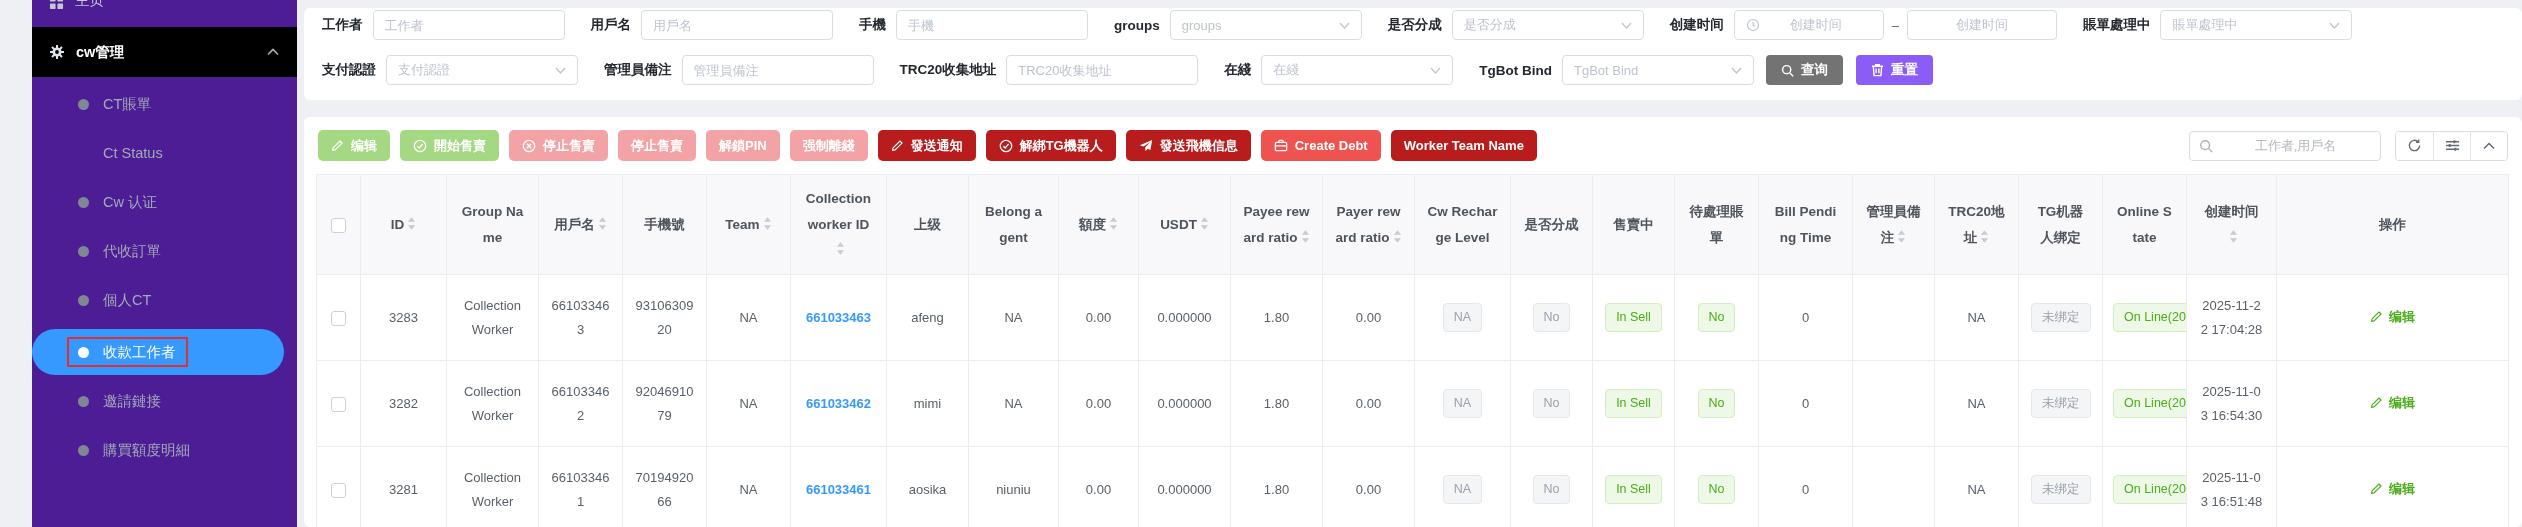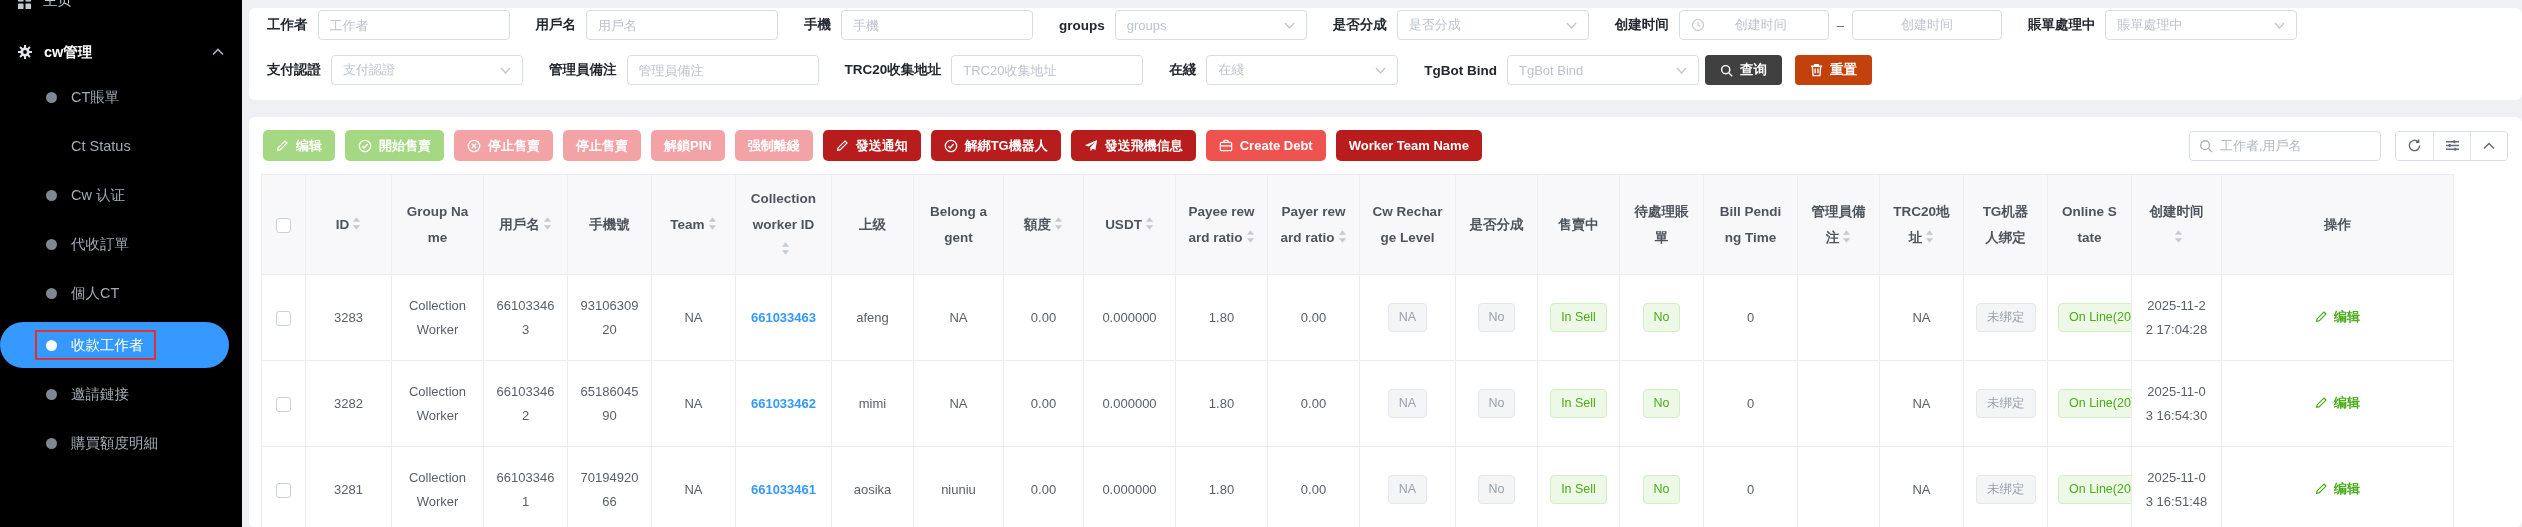--- a/index.html
+++ b/index.html
@@ -4,26 +4,26 @@
 <style>
   * { box-sizing: border-box; margin: 0; padding: 0; }
   html,body { width:2522px; height:527px; overflow:hidden; }
   body {
     font-family: "Liberation Sans", "DejaVu Sans", sans-serif;
     background:#eef0f4; display:flex; font-size:13px; color:#585f68;
   }
   svg { display:block; }
 
   
-  .sidebar { width:242px; height:527px; background:#000000; flex-shrink:0; overflow:hidden; }
+  .sidebar { width:265px; height:527px; background:#4c1d95; flex-shrink:0; overflow:hidden;margin-left:32px; }
   .partial-item { height:12px; overflow:hidden; display:flex; align-items:flex-end; padding:0 0 2px 17px; color:#c3c9d2; font-size:14.5px; gap:11px; }
   .group-row { margin-top:15px; background:#000; height:50px; display:flex; align-items:center; padding:0 18px 0 17px; color:#fff; font-weight:700; font-size:14.5px; }
   .group-row .glabel { margin-left:11px; }
   .group-row .chev { margin-left:auto; color:#aab1bb; }
-  .menu-items { }
+  .menu-items { padding-top:7px; }
   .menu-item { height:40px; margin-bottom:9px; display:flex; align-items:center; padding-left:46px; font-size:14.5px; color:#a3abb7; cursor:pointer; position:relative; }
   .menu-item .dot { width:11px; height:11px; border-radius:50%; background:#7e8794; margin-right:14px; flex-shrink:0; }
   .menu-item.no-dot .dot { visibility:hidden; }
   .menu-item.active { background:#3599ff; color:#fff; border-radius:23px; height:46px; margin-right:13px; margin-bottom:6px; }
   .menu-item.active .dot { background:#fff; }
   .annotation-box { position:absolute; left:35px; top:8px; width:121px; height:30px; border:2px solid #e03131; pointer-events:none; }
 
   
   .main { flex:1; display:flex; flex-direction:column; padding:8px 0 0 7px; min-width:0; }
   .card { background:#fff; border-radius:6px; }
@@ -36,34 +36,34 @@
   .flabel { font-weight:700; color:#23272e; font-size:13.5px; margin-right:10px; white-space:nowrap; }
   .ctrl { height:30px; border:1px solid #d8dce3; border-radius:4px; background:#fff; display:flex; align-items:center; padding:0 11px; color:#bdc3cd; font-size:13px; }
   input.ctrl { width:192px; color:#444; outline:none; }
   input.ctrl::placeholder { color:#bdc3cd; }
   .select { width:192px; justify-content:space-between; cursor:pointer; }
   .select .chev-dn { color:#c2c7d0; }
   .date { width:150px; }
   .date .ph { flex:1; text-align:center; }
   .range-sep { margin:0 8px; color:#5b6069; }
   .btn { height:30px; border:none; border-radius:4px; color:#fff; font-size:13.5px; font-weight:700; display:inline-flex; align-items:center; gap:7px; padding:0 15px; cursor:pointer; font-family:inherit; }
-  .btn-query { background:#404040; margin-left:6px;justify-content:center; }
-  .btn-reset { background:#c2410c; margin-left:13px; }
+  .btn-query { background:#737373; margin-left:12px;justify-content:center; }
+  .btn-reset { background:#8b5cf6; margin-left:13px; }
 
   
   .table-card { flex:1; margin-top:17px; padding:11px 12px; overflow:hidden; }
   .table-toolbar { display:flex; align-items:center; margin:2px 2px 13px 2px; }
   .tb { height:31px; border:none; border-radius:5px; color:#fff; font-size:13px; font-weight:700; display:inline-flex; align-items:center; gap:7px; padding:0 13px; margin-right:10px; cursor:pointer; font-family:inherit; white-space:nowrap; }
   .tb-green { background:#a5d883; }
   .tb-red { background:#f3a3a5; }
   .tb-blue { background:#b91c1c; }
   .tb-solidred { background:#ef5350; }
   .toolbar-right { margin-left:auto; display:flex; align-items:center; }
   .search-box { width:192px; height:30px; border:1px solid #d8dce3; border-radius:4px; display:flex; align-items:center; padding:0 9px; color:#aab0ba; }
-  .search-box input { border:none; outline:none; flex:1; margin-left:7px; font-size:13px; color:#8b5cf6; min-width:0; font-family:Liberation Sans, sans-serif; }
+  .search-box input { border:none; outline:none; flex:1; margin-left:7px; font-size:13px; color:#8b5cf6; min-width:0; font-family:Liberation Serif, serif;text-align:center; }
   .search-box input::placeholder { color:#b3b9c3; }
   .icon-group { display:flex; border:1px solid #d8dce3; border-radius:4px; margin-left:14px; overflow:hidden; }
   .icon-btn { width:37px; height:28px; display:flex; align-items:center; justify-content:center; color:#646b76; background:#fff; cursor:pointer; }
   .icon-btn + .icon-btn { border-left:1px solid #e2e5ea; }
 
   
   table { border-collapse:collapse; table-layout:fixed; width:2192px; }
   th, td { border:1px solid #ebedf2; text-align:center; vertical-align:middle; padding:8px 12px; }
   th { background:#f8f8fa; color:#4e545d; font-weight:700; height:100px; font-size:13.5px; word-break:break-all; line-height:1.9; }
   td { height:86px; color:#585f68; word-break:break-word; line-height:1.8; background:#fff; }
@@ -506,21 +506,21 @@
                   </svg>
                 </span>
                 <span>编辑</span>
               </a></td>
         </tr>
         <tr>
           <td><span class="cb"></span></td>
           <td>3282</td>
           <td>Collection Worker</td>
           <td class="ba">661033462</td>
-          <td class="ba">6518604590</td>
+          <td class="ba">9204691079</td>
           <td>NA</td>
           <td class="ba"><a class="link">661033462</a></td>
           <td>mimi</td>
           <td>NA</td>
           <td>0.00</td>
           <td>0.000000</td>
           <td>1.80</td>
           <td>0.00</td>
           <td><span class="badge gray">NA</span></td>
           <td><span class="badge gray">No</span></td>

